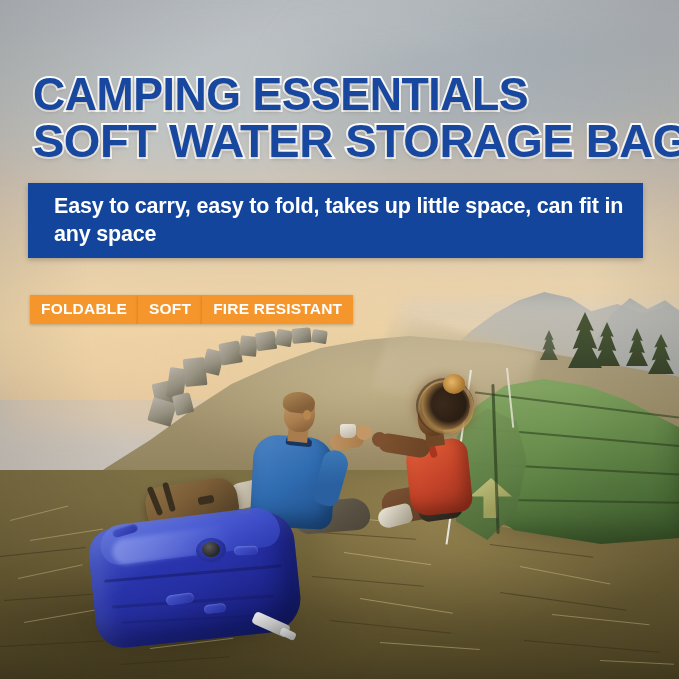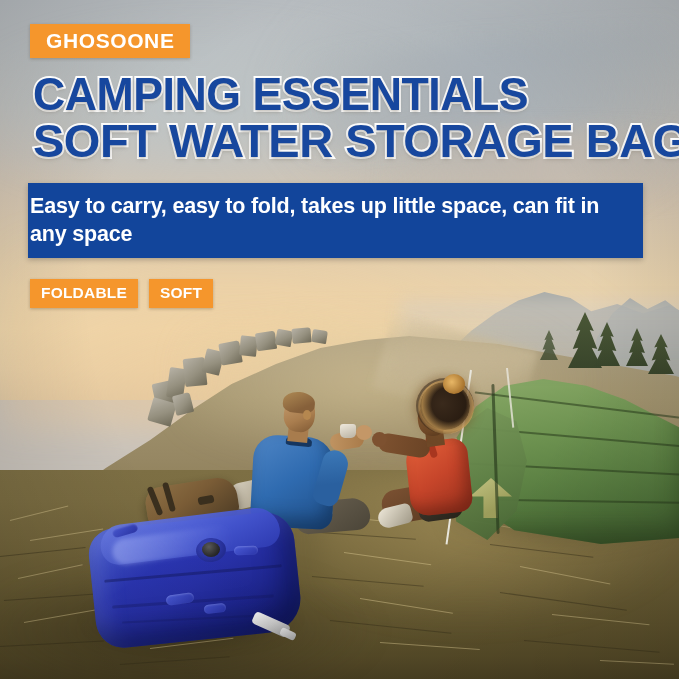--- a/index.html
+++ b/index.html
@@ -629,39 +629,39 @@
     transform-origin: left center;
   }
 
   .subtitle-banner {
     position: absolute;
     left: 28px; top: 183px;
     width: 615px;
     min-height: 74px;
     background: #12459b;
     box-sizing: border-box;
-    padding: 10px 16px 10px 2px;
+    padding: 10px 16px 10px 26px;
     display: flex;
     align-items: center;
     box-shadow: 0 2px 5px rgba(40,40,40,0.28);
   }
   .subtitle-text {
     color: #ffffff;
     font-size: 21.5px;
     font-weight: bold;
     line-height: 1.28;
     font-family: "Liberation Sans Narrow", "Liberation Sans", sans-serif;
     letter-spacing: -0.2px;
   }
 
   .tag-row {
     position: absolute;
-    left: 30px; top: 279px;
+    left: 30px; top: 295px;
     display: flex;
-    gap: 11px;
+    gap: 0;
     align-items: stretch;
   }
   .tag {
     background: #f5962c;
     color: #ffffff;
     font-size: 15.5px;
     font-weight: bold;
     letter-spacing: 0.2px;
     padding: 5px 11px 6px;
     display: flex;
@@ -807,29 +807,29 @@
     <div class="bag-cap-ring"></div>
     <div class="bag-cap"></div>
     <div class="bag-nozzle"></div>
     <div class="bag-nozzle-tip"></div>
 
     <div class="vignette"></div>
   </div>
 
   <div class="overlay">
 
-    <div class="brand-badge">GHOSOONE</div>
 
     <div class="headline headline-1">CAMPING ESSENTIALS</div>
 
     <div class="headline headline-2">SOFT WATER STORAGE BAG</div>
 
     <div class="subtitle-banner">
       <div class="subtitle-text">Easy to carry, easy to fold, takes up little space, can fit in any space</div>
     </div>
 
     <div class="tag-row">
       <div class="tag">FOLDABLE</div>
       <div class="tag">SOFT</div>
+      <div class="tag">FIRE RESISTANT</div>
     </div>
 
   </div>
 </div>
 
 </body></html>

